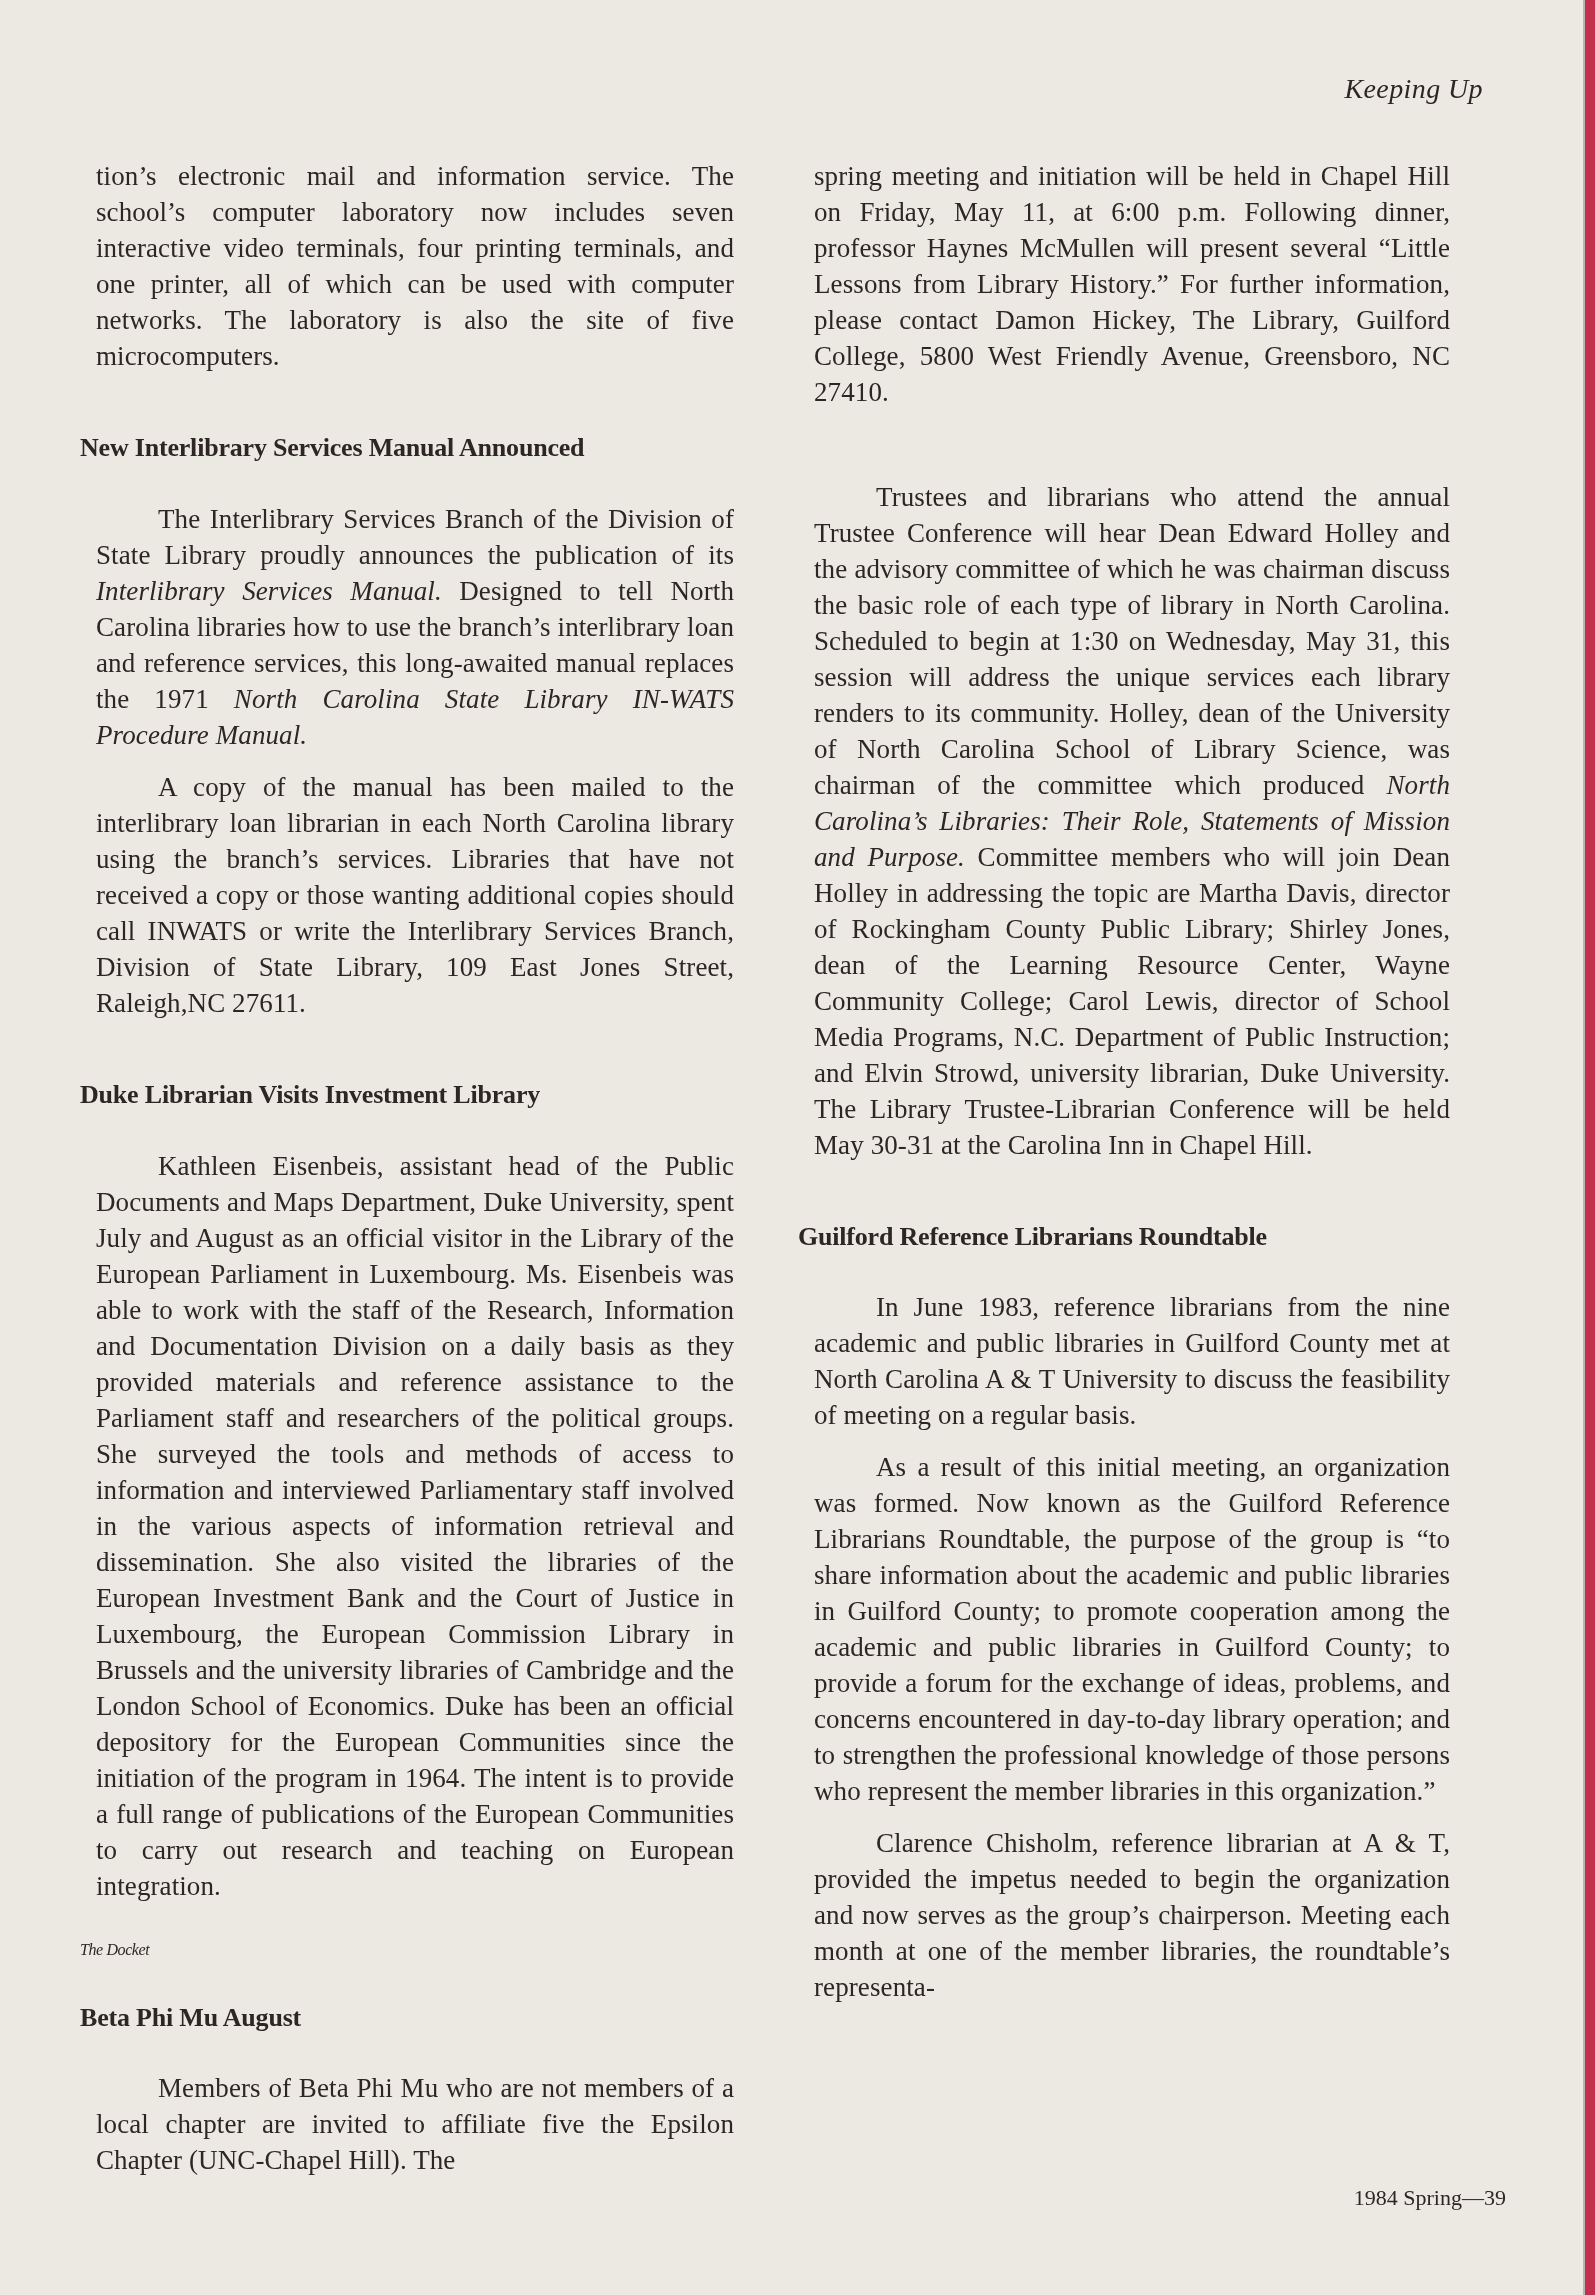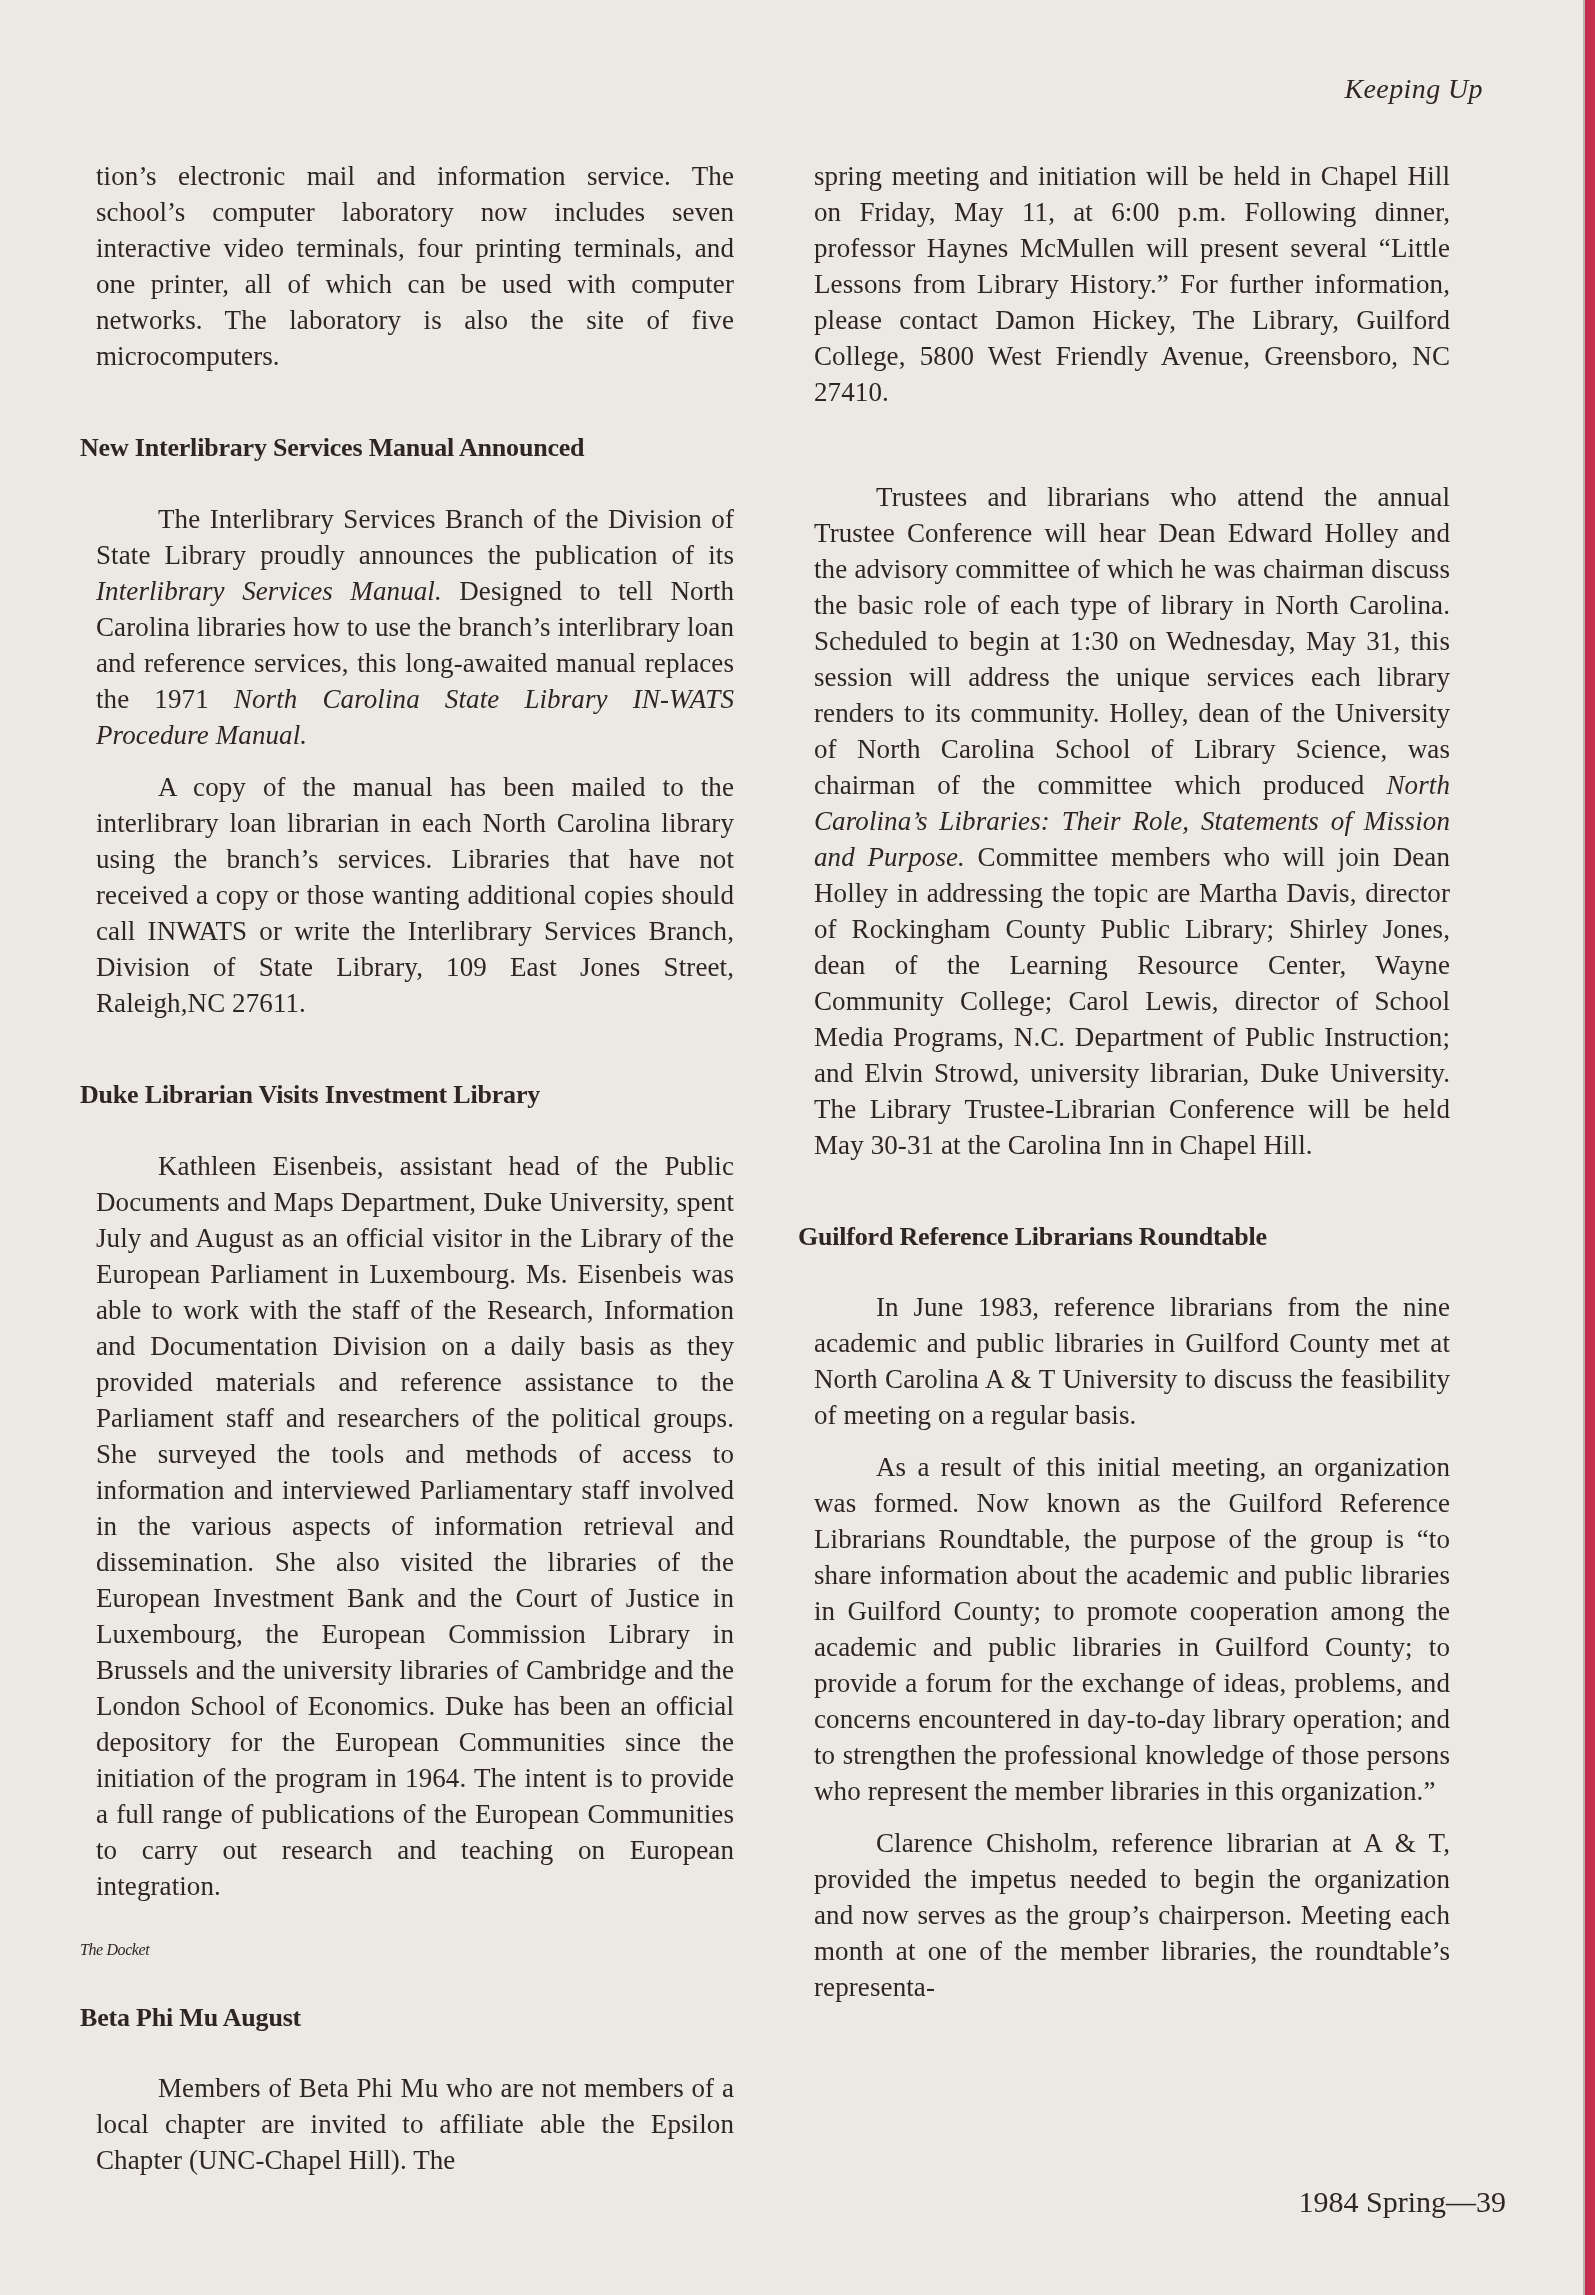--- a/index.html
+++ b/index.html
@@ -26,21 +26,21 @@
   .col p.indent { text-indent: 62px; }
   .col h2 {
     margin: 0; font-family: "Liberation Serif", serif; font-weight: bold; font-size: 26px;
     line-height: 36px; letter-spacing: -0.2px;
   }
   .credit {
     font-family: "Liberation Serif", serif; font-style: italic; font-size: 16px; letter-spacing: -0.4px;
   }
   .folio {
     position: absolute; top: 2185px; right: 89px;
-    font-family: "Liberation Serif", serif; font-size: 30px;
+    font-family: "Liberation Serif", serif; font-size: 22px;
   }
   i { font-style: italic; }
 </style>
 </head>
 <body>
 
 <div class="edge-shadow"></div>
 <div class="edge"></div>
 
 <div class="running-head">Keeping Up</div>
@@ -57,21 +57,21 @@
   <div style="height:40px"></div>
   <h2>Duke Librarian Visits Investment Library</h2>
   <div style="height:19px"></div>
   <p class="indent">Kathleen Eisenbeis, assistant head of the Public Documents and Maps Department, Duke University, spent July and August as an official visitor in the Library of the European Parliament in Luxembourg. Ms. Eisenbeis was able to work with the staff of the Research, Information and Documentation Division on a daily basis as they provided materials and reference assistance to the Parliament staff and researchers of the political groups. She surveyed the tools and methods of access to information and interviewed Parliamentary staff involved in the various aspects of information retrieval and dissemination. She also visited the libraries of the European Investment Bank and the Court of Justice in Luxembourg, the European Commission Library in Brussels and the university libraries of Cambridge and the London School of Economics. Duke has been an official depository for the European Communities since the initiation of the program in 1964. The intent is to provide a full range of publications of the European Communities to carry out research and teaching on European integration.</p>
   <div style="height:21px"></div>
   <div class="credit">The Docket</div>
 
   <div style="height:41px"></div>
   <h2>Beta Phi Mu August</h2>
   <div style="height:17.5px"></div>
-  <p class="indent">Members of Beta Phi Mu who are not members of a local chapter are invited to affiliate able the Epsilon Chapter (UNC-Chapel Hill). The</p>
+  <p class="indent">Members of Beta Phi Mu who are not members of a local chapter are invited to affiliate five the Epsilon Chapter (UNC-Chapel Hill). The</p>
 </div>
 
 <div class="col col-right">
   <p>spring meeting and initiation will be held in Chapel Hill on Friday, May 11, at 6:00 p.m. Following dinner, professor Haynes McMullen will present several “Little Lessons from Library History.” For further information, please contact Damon Hickey, The Library, Guilford College, 5800 West Friendly Avenue, Greensboro, NC 27410.</p>
 
   <div style="height:21px"></div>
   <div style="height:16px"></div>
   <p class="indent"><span>Trustees and librarians who attend the annual Trustee Conference will hear Dean Edward Holley and the advisory committee of which he was chairman discuss the basic role of each type of library in North Carolina. Scheduled to begin at 1:30 on Wednesday, May 31, this session will address the unique services each library renders to its community. Holley, dean of the University of North Carolina School of Library Science, was chairman of the committee which produced </span><i>North Carolina’s Libraries: Their Role, Statements of Mission and Purpose.</i><span> Committee members who will join Dean Holley in addressing the topic are Martha Davis, director of Rockingham County Public Library; Shirley Jones, dean of the Learning Resource Center, Wayne Community College; Carol Lewis, director of School Media Programs, N.C. Department of Public Instruction; and Elvin Strowd, university librarian, Duke University. The Library Trustee-Librarian Conference will be held May 30-31 at the Carolina Inn in Chapel Hill.</span></p>
 
   <div style="height:40px"></div>

